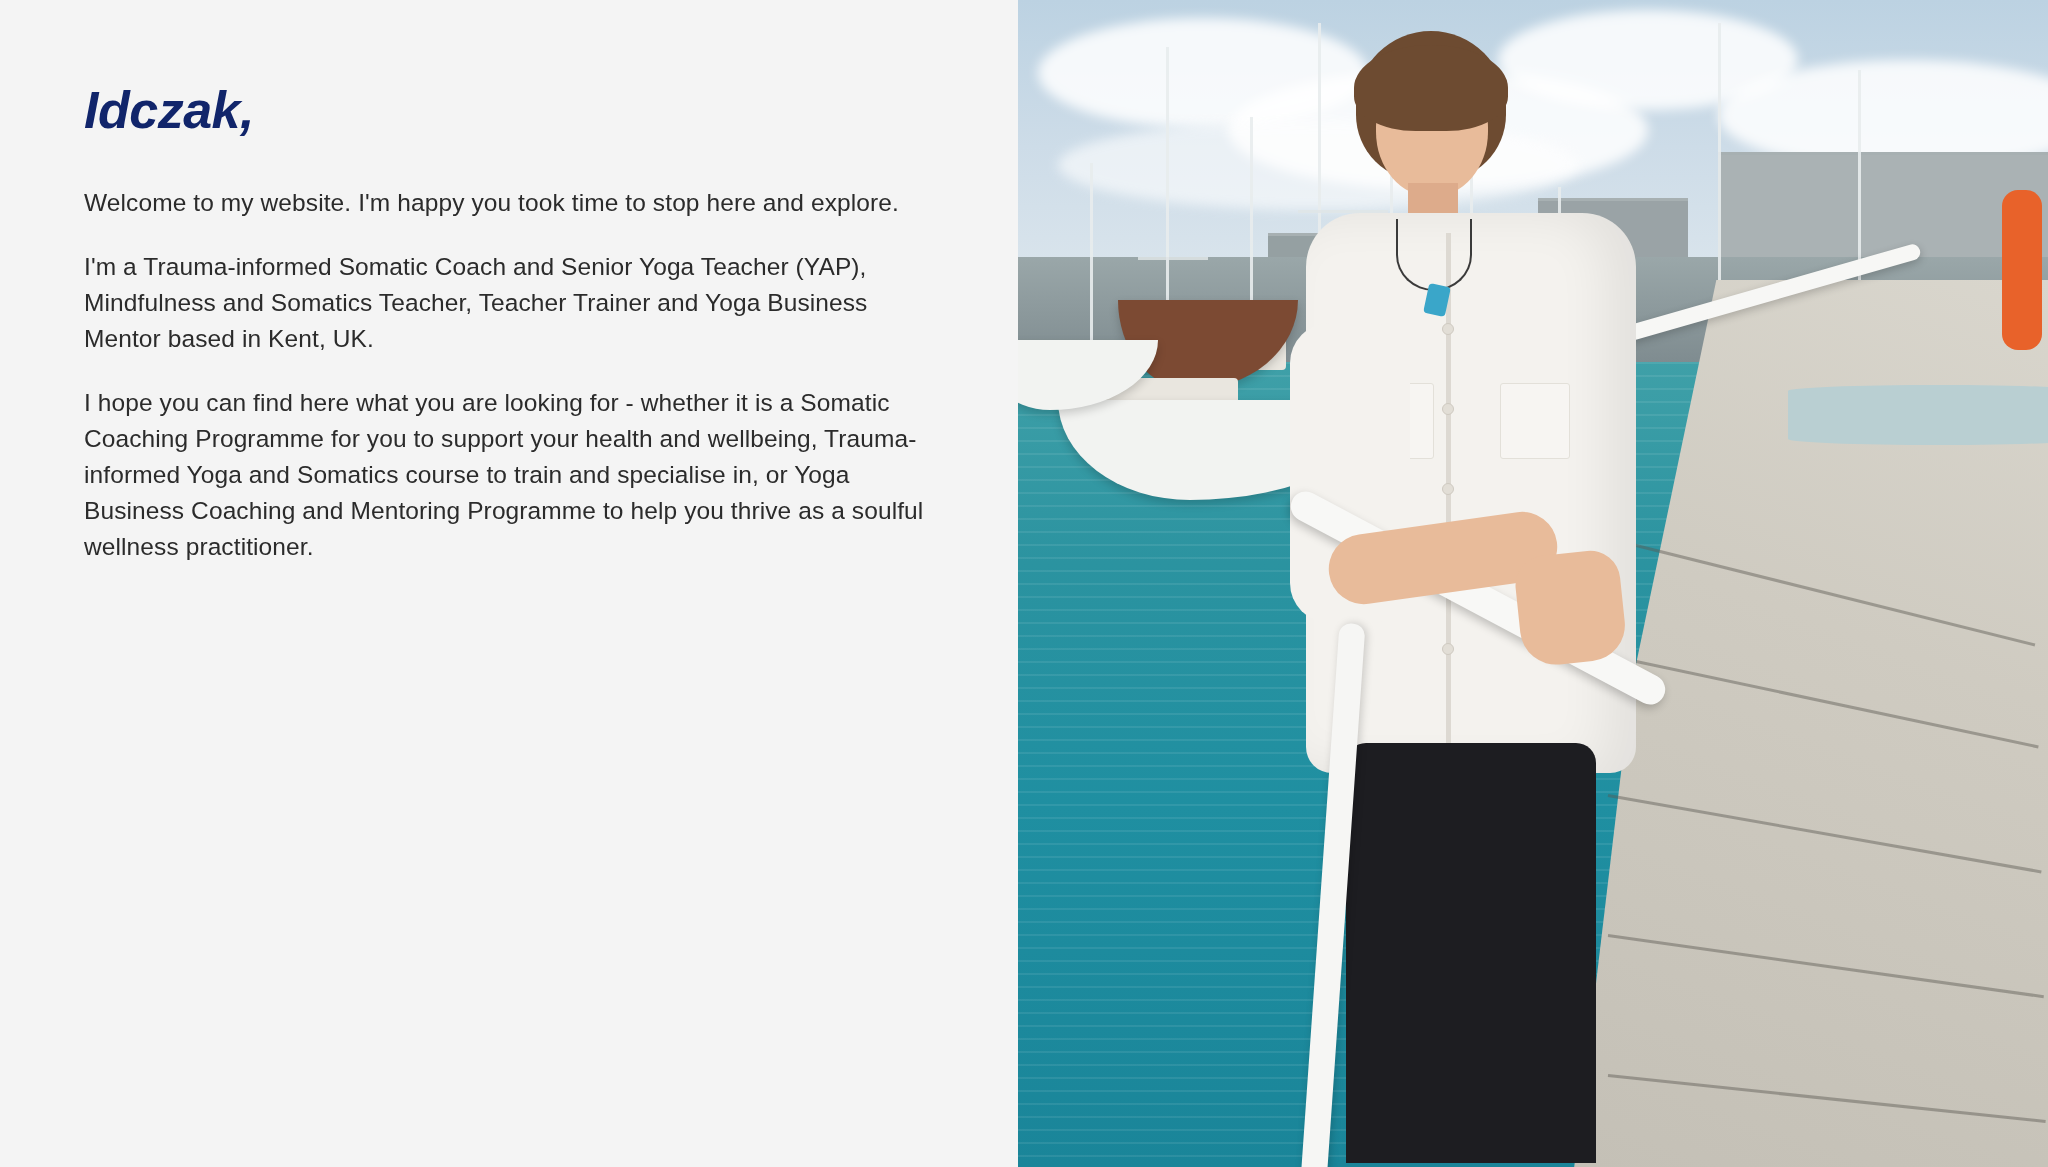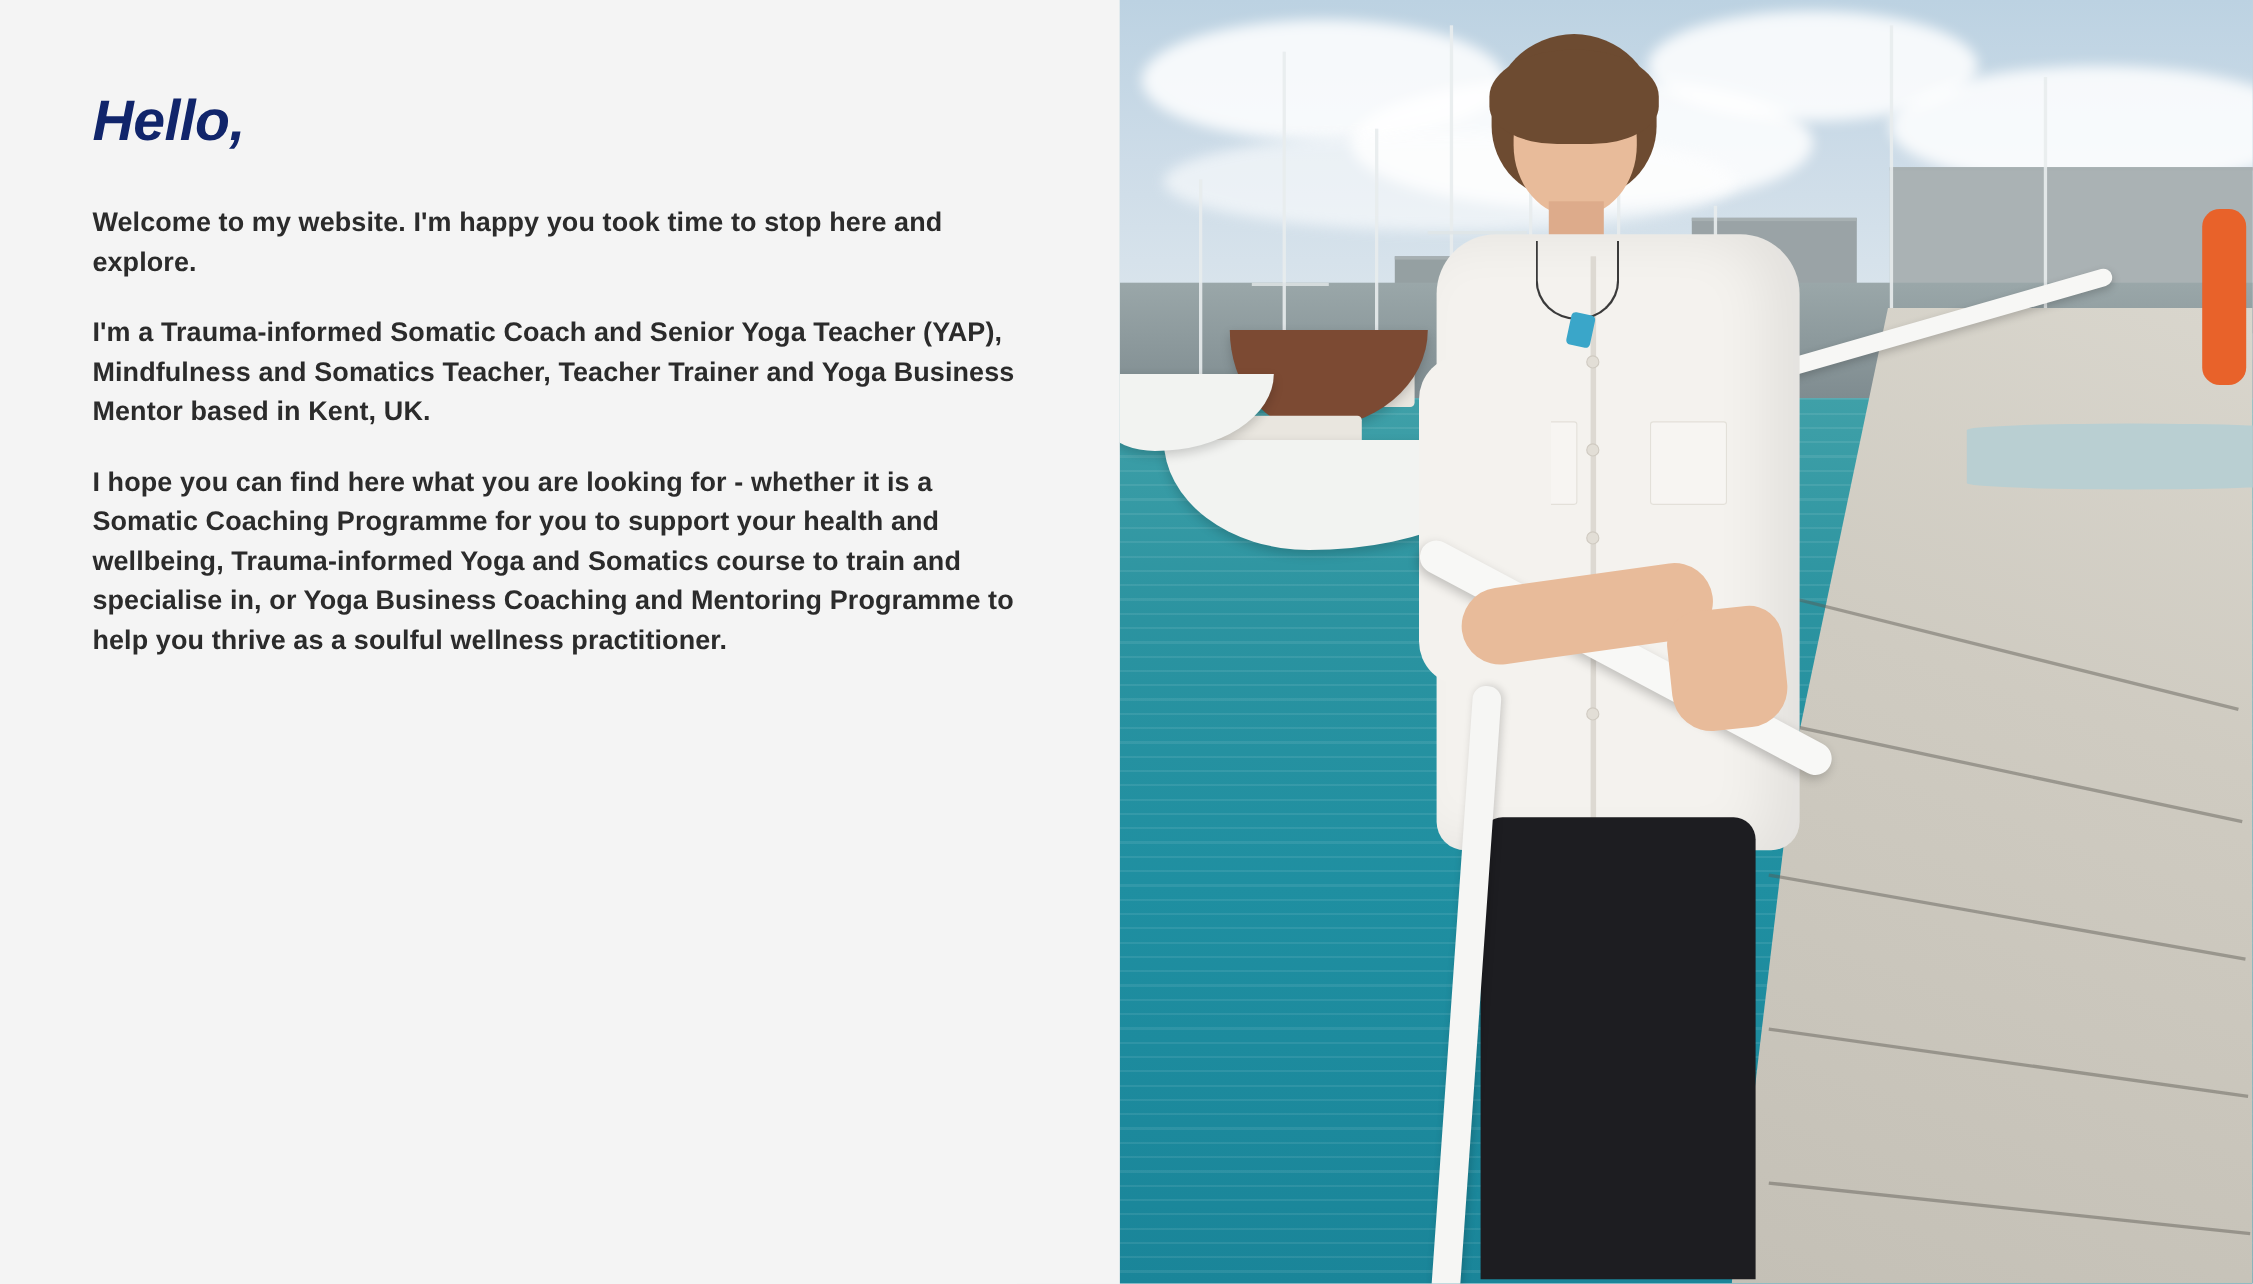--- a/index.html
+++ b/index.html
@@ -37,21 +37,20 @@
     margin-bottom: 44px;
   }
   .heading .line { display: block; white-space: pre; }
   .body-copy p {
     color: #2b2b2b;
     font-size: 24.5px;
     line-height: 1.47;
     letter-spacing: 0.1px;
     margin-bottom: 28px;
     max-width: 860px;
-    font-weight: bold;
   }
   .body-copy p:last-child { margin-bottom: 0; }
 
   
   .photo-col {
     position: relative;
     width: 1030px;
     height: 100%;
     overflow: hidden;
     background: #9fc6d2;
@@ -238,21 +237,21 @@
     background: #e8622a; border-radius: 16px;
   }
 </style>
 </head>
 <body>
 
 <div class="page">
 
   <section class="text-col">
     <h1 class="heading">
-      <span class="line">Hello,</span>
+      <span class="line">Idczak,</span>
     </h1>
 
     <div class="body-copy">
       <p>Welcome to my website. I'm happy you took time to stop here and explore.</p>
       <p>I'm a Trauma-informed Somatic Coach and Senior Yoga Teacher (YAP), Mindfulness and Somatics Teacher, Teacher Trainer and Yoga Business Mentor based in Kent, UK.</p>
       <p>I hope you can find here what you are looking for - whether it is a Somatic Coaching Programme for you to support your health and wellbeing, Trauma-informed Yoga and Somatics course to train and specialise in, or Yoga Business Coaching and Mentoring Programme to help you thrive as a soulful wellness practitioner.</p>
     </div>
   </section>
 
   <section class="photo-col">

